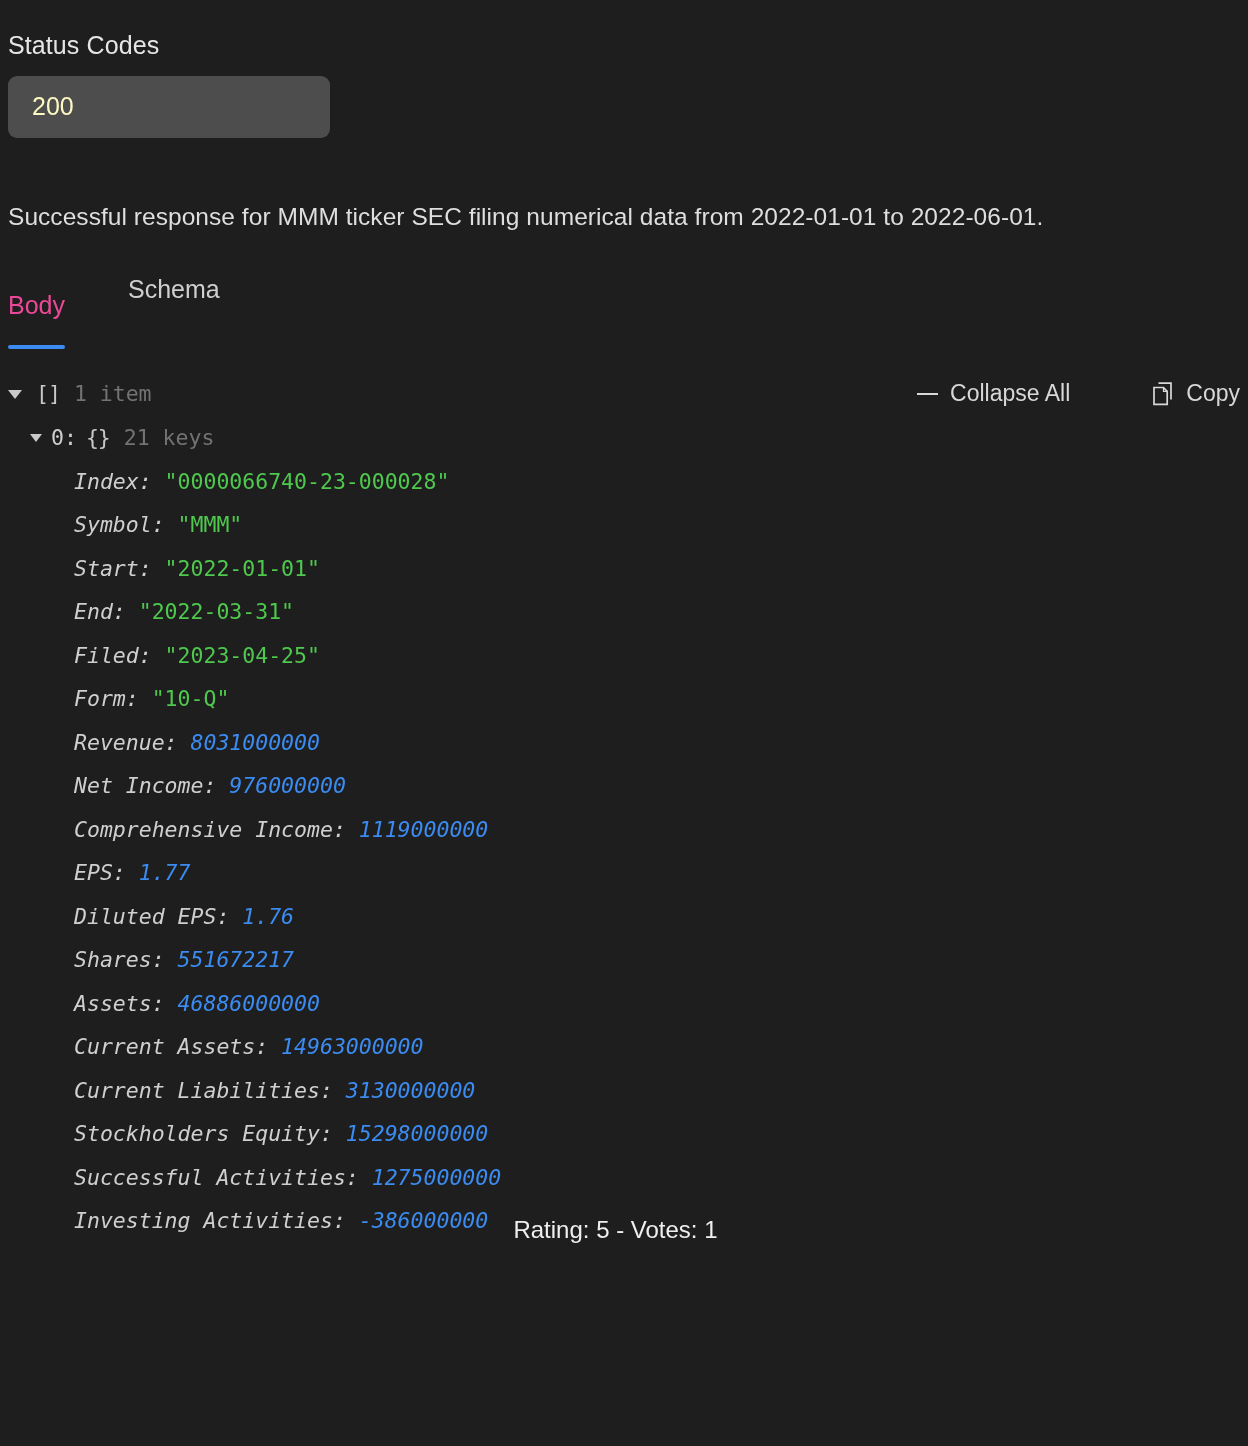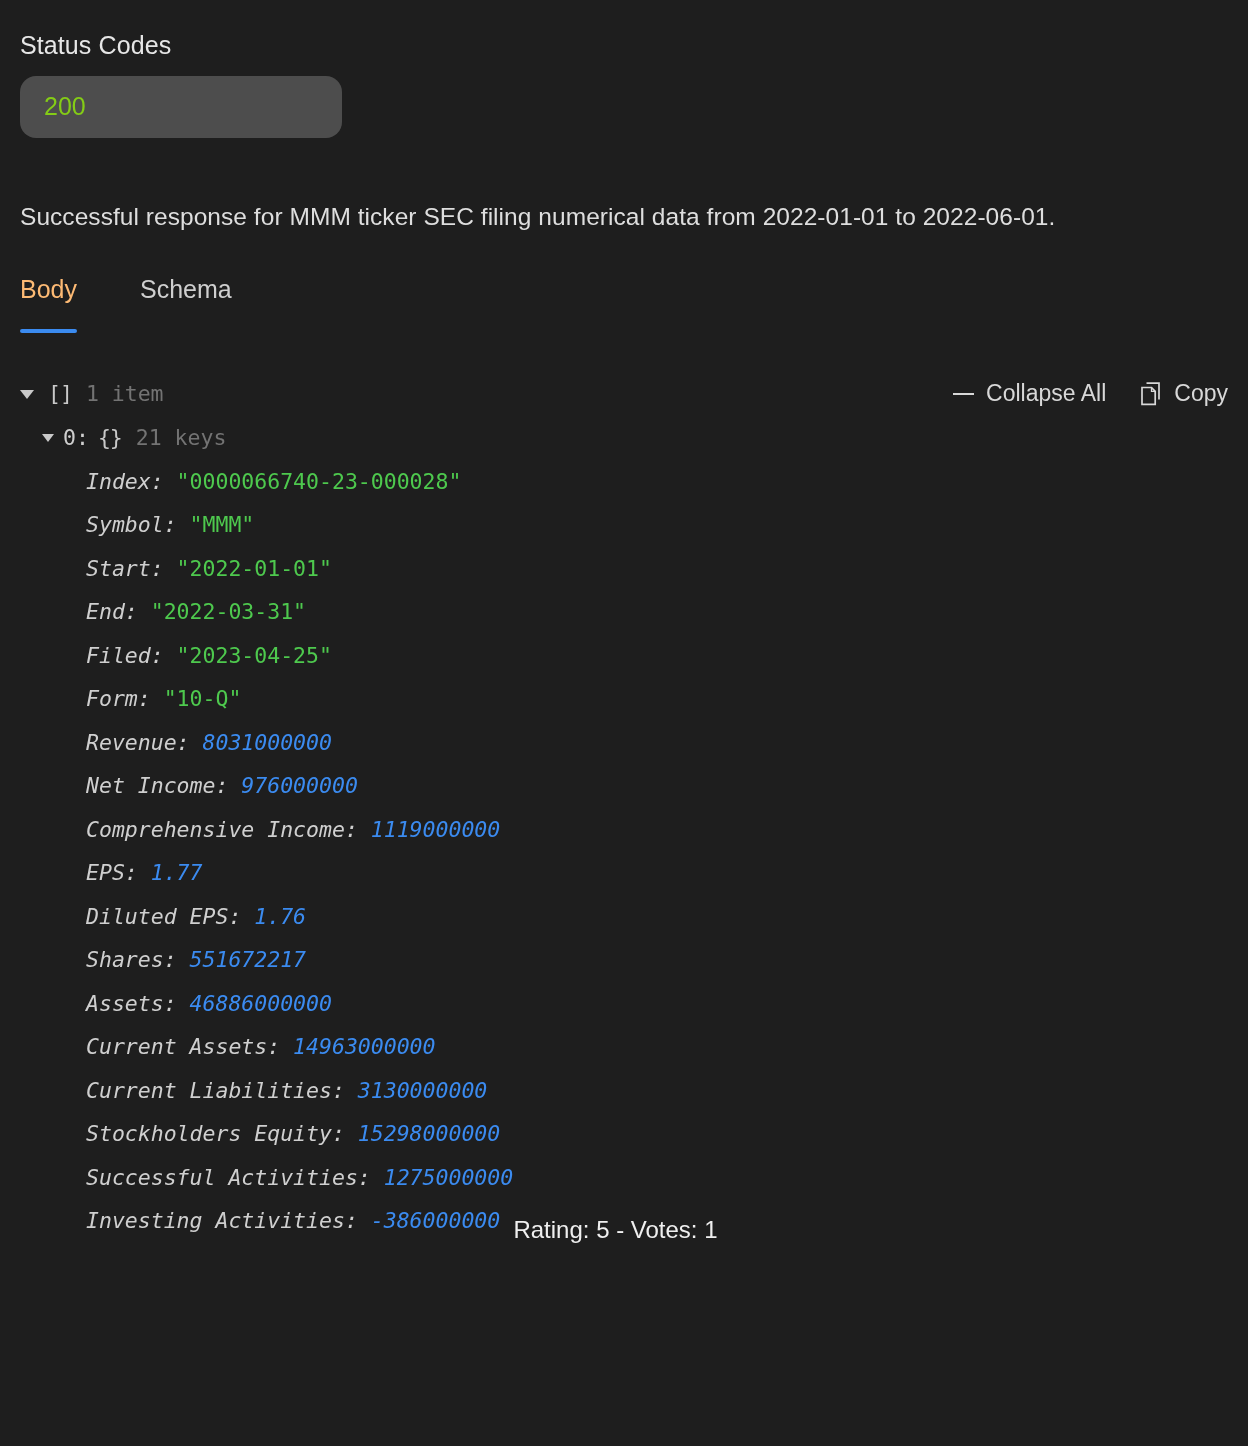--- a/index.html
+++ b/index.html
@@ -13,44 +13,44 @@
     font-family: "Liberation Sans", sans-serif;
     color: #e8e8e8;
     overflow: hidden;
     position: relative;
   }
   .page {
     position: relative;
     width: 1248px;
     height: 1264px;
     box-sizing: border-box;
-    padding: 0 20px;
+    padding: 0 8px;
   }
 
   
   .status-label {
     font-size: 25px;
     color: #e6e6e6;
     letter-spacing: .1px;
     padding-top: 32px;
     line-height: 1.1;
   }
   .status-select {
     margin-top: 16px;
     width: 322px;
     height: 62px;
     background: #4d4d4d;
     border: none;
-    border-radius: 16px;
+    border-radius: 9px;
     display: flex;
     align-items: center;
     padding-left: 24px;
     box-sizing: border-box;
     font-size: 25px;
-    color: #84cc16;
+    color: #fef9c3;
     cursor: pointer;
     position: relative;
   }
 
   
   .description {
     margin-top: 64px;
     font-size: 24.5px;
     color: #dedede;
     line-height: 1.25;
@@ -67,21 +67,21 @@
   }
   .tab {
     font-size: 25px;
     color: #cfcfcf;
     cursor: pointer;
     padding: 0;
     position: relative;
     line-height: 1.1;
   }
   .tab + .tab { margin-left: 63px; }
-  .tab.active { color: #fdba74; }
+  .tab.active { color: #ec4899; margin-top: 16px; }
   .tab.active::after {
     content: "";
     position: absolute;
     left: 0;
     right: 0;
     top: 53px;
     height: 4px;
     background: #3b8bf0;
     border-radius: 2px;
   }
@@ -122,20 +122,21 @@
     letter-spacing: -1px;
   }
   .node-meta { color: #737373; }
 
   .toolbar-actions {
     display: flex;
     align-items: center;
     font-family: "Liberation Sans", sans-serif;
     font-size: 23px;
     color: #d8d8d8;
+    gap: 48px;
   }
   .tool-btn {
     display: flex;
     align-items: center;
     cursor: pointer;
   }
   .tool-btn + .tool-btn { margin-left: 34px; }
   .minus-icon {
     display: inline-block;
     width: 21px;

